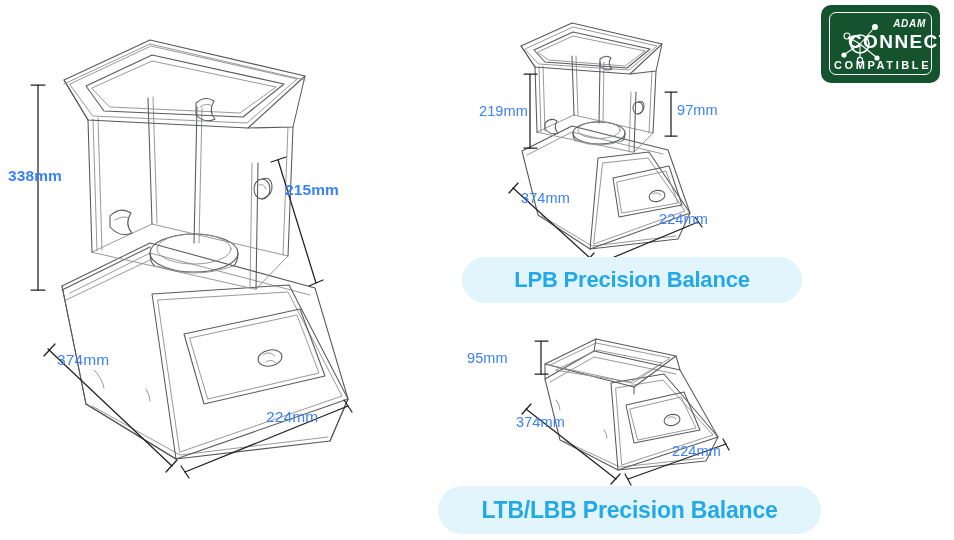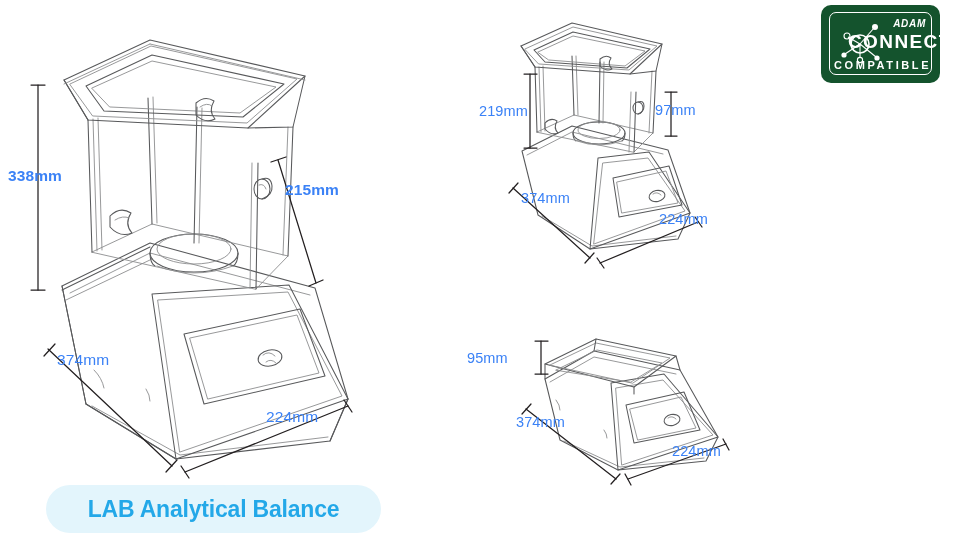--- a/index.html
+++ b/index.html
@@ -242,33 +242,36 @@
       </g>
     </g>
   </svg>
 
   <div class="dimlabel" style="left:8px;top:168px;font-weight:bold;">338mm</div>
   <div class="dimlabel" style="left:285px;top:182px;font-weight:bold;">215mm</div>
   <div class="dimlabel" style="left:57px;top:352px;">374mm</div>
   <div class="dimlabel" style="left:266px;top:409px;">224mm</div>
 
   <div class="dimlabel sm" style="left:479px;top:104px;">219mm</div>
-  <div class="dimlabel sm" style="left:655px;top:103px;">97mm</div>
+  <div class="dimlabel sm" style="left:677px;top:103px;">97mm</div>
   <div class="dimlabel sm" style="left:521px;top:191px;">374mm</div>
   <div class="dimlabel sm" style="left:659px;top:212px;">224mm</div>
 
   <div class="dimlabel sm" style="left:467px;top:351px;">95mm</div>
   <div class="dimlabel sm" style="left:516px;top:415px;">374mm</div>
   <div class="dimlabel sm" style="left:672px;top:444px;">224mm</div>
 
-  <div class="pill" style="left:46px;top:485px;width:335px;height:48px;font-size:23px;">
-    <span>LAB Analytical Balance</span>
+
+  <div class="pill" style="left:462px;top:257px;width:340px;height:46px;font-size:22px;">
+    <span>LPB Precision Balance</span>
   </div>
 
-
+  <div class="pill" style="left:438px;top:486px;width:383px;height:48px;font-size:23px;">
+    <span>LTB/LBB Precision Balance</span>
+  </div>
 
   <div class="badge" style="left:821px;top:5px;width:119px;height:78px;">
     <div class="inner"></div>
 
     <svg width="119" height="78" viewBox="0 0 119 78">
       <g stroke="#ffffff" stroke-width="1.1" fill="none">
         <line x1="27" y1="32" x2="39" y2="39"></line>
         <line x1="39" y1="39" x2="53" y2="23"></line>
         <line x1="39" y1="39" x2="24" y2="49"></line>
         <line x1="39" y1="39" x2="55" y2="52"></line>

